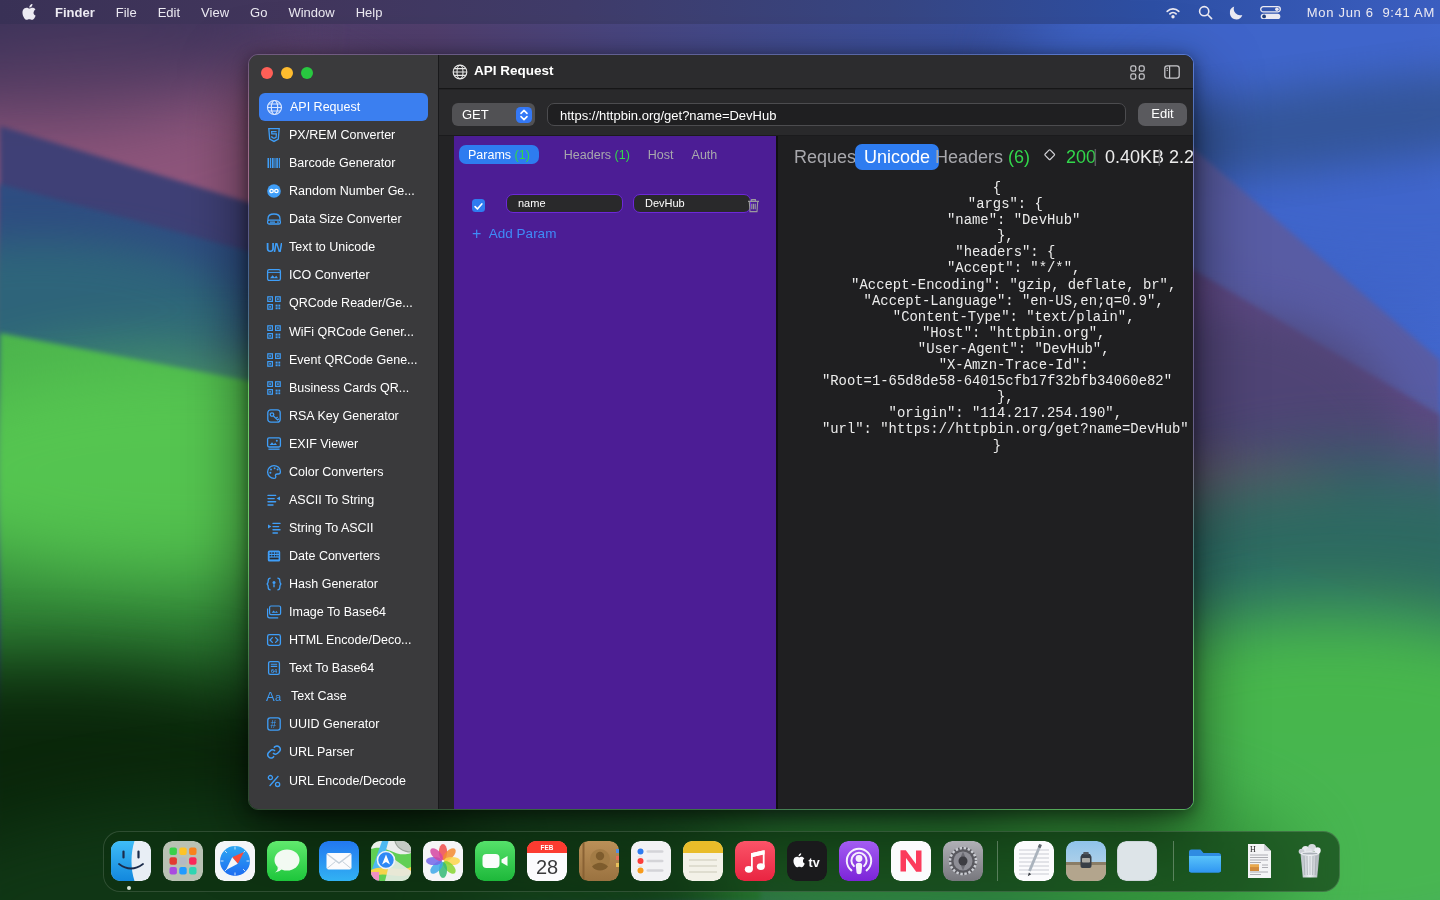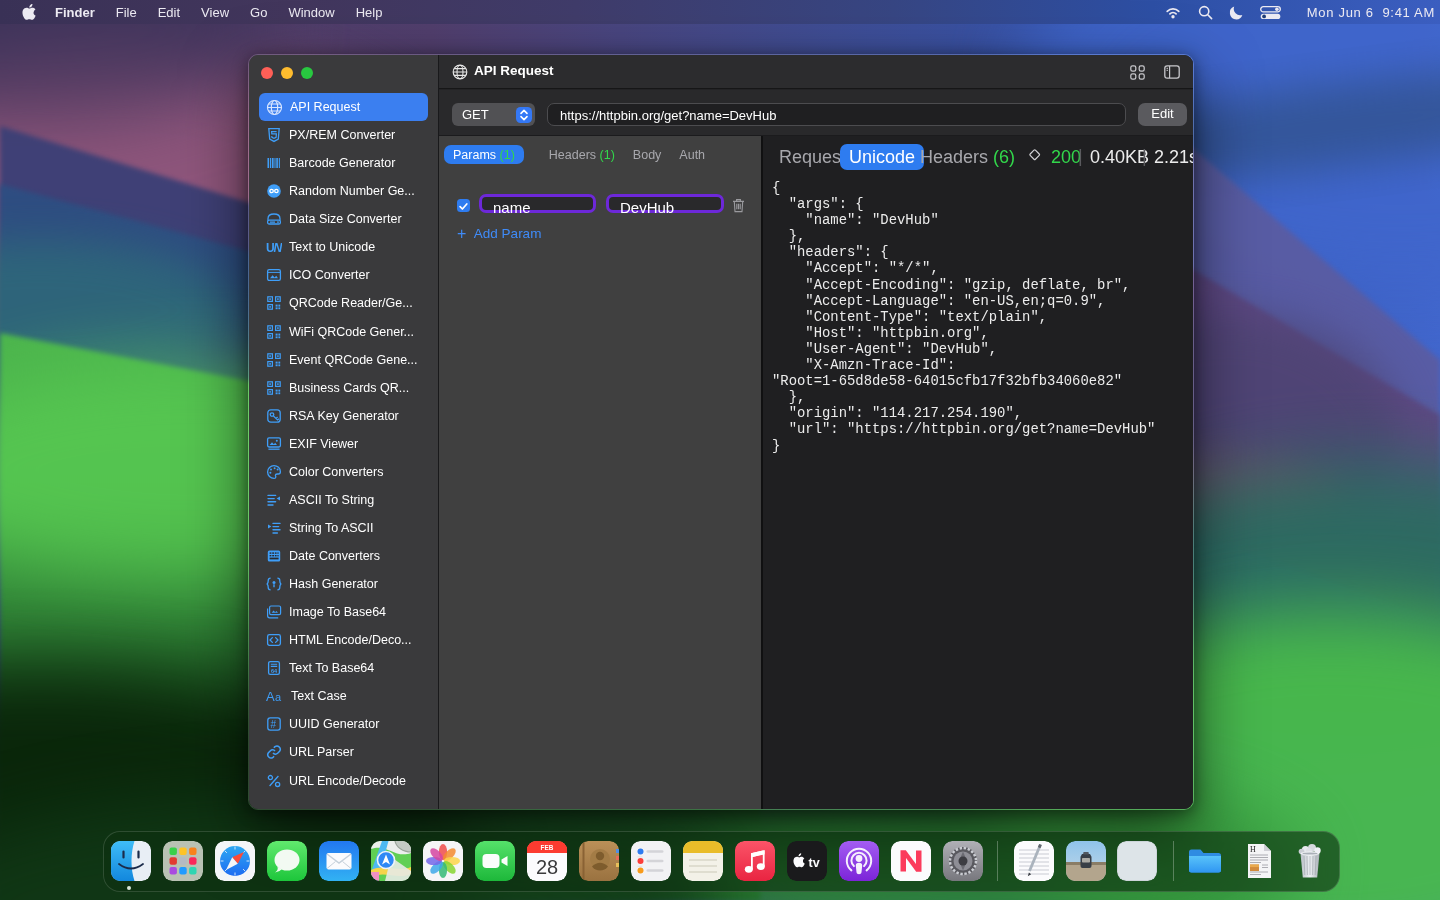--- a/index.html
+++ b/index.html
@@ -18,41 +18,41 @@
   #mb-right .time { margin-left:18px; margin-right:5px; font-size:13px; letter-spacing:0.7px; }
   
   #win { position:absolute; left:248px; top:54px; width:946px; height:756px; border-radius:10px;
     box-shadow:0 24px 65px rgba(0,0,0,0.6), 0 3px 16px rgba(0,0,0,0.45); overflow:hidden;
     border:1px solid rgba(255,255,255,0.14); }
   #sidebar { position:absolute; left:0; top:0; width:189px; height:756px; background:#3a3a3c; }
   .tl { position:absolute; top:12px; width:12px; height:12px; border-radius:50%; }
   #mainarea { position:absolute; left:189px; top:0; width:757px; height:756px; background:#232325; border-left:1px solid #19191b; }
   #titlebar { position:absolute; left:0; top:0; width:757px; height:34px; background:#2c2c2e; border-bottom:1px solid #161617; color:#fff; }
   #toolbar { position:absolute; left:0; top:35px; width:757px; height:46px; background:#29292b; border-bottom:1px solid #1b1b1d; }
-  #content { position:absolute; left:0; top:81px; width:757px; height:675px; background:#404040; }
+  #content { position:absolute; left:15px; top:81px; width:757px; height:675px; background:#4c1d95;text-align:center; }
   #rightpanel { position:absolute; left:322px; top:0; width:435px; height:675px; background:#1f1f21; border-left:2px solid #101011; }
   
   #list { position:absolute; left:10px; top:38px; width:169px; }
   .row { height:28.07px; display:flex; align-items:center; color:#ffffff; font-size:12.5px; border-radius:6px; padding-left:7px; white-space:nowrap; }
   .row svg { margin-right:7px; flex:none; }
   .row.sel { background:#3b7ff0; }
   
   #getbox { position:absolute; left:13px; top:13px; width:83px; height:23px; background:#515154; border-radius:6px; color:#fff; font-size:13px; }
   #getbox .gt { position:absolute; left:10px; top:3.5px; }
   #getbox .step { position:absolute; right:3px; top:3.5px; width:16px; height:16px; background:#3478f6; border-radius:4.5px; }
   #urlbox { position:absolute; left:108px; top:13px; width:579px; height:23px; background:#1f1f21; border:1px solid #4c4c4f; border-radius:7px; color:#fff; font-size:13px; }
   #urlbox span { position:absolute; left:12px; top:3.5px; }
   #sendbtn { position:absolute; right:9px; top:13px; width:49px; height:23px; background:#5a5a5e; border-radius:7px; color:#fff; font-size:13px; text-align:center; line-height:22px; }
   
   .pill { background:#2e7cf0; border-radius:7px; color:#fff; }
   #ltabs { position:absolute; left:5px; top:8px; height:21px; display:flex; align-items:center; font-size:12.5px; color:#a8a8ad; }
   #ltabs .pill { padding:2.5px 9px; }
   .grn { color:#32d74b; }
   
-  .pfield { position:absolute; height:19px; background:#29292b; border:3px solid #6d28d9; border-radius:7px; color:#fff; font-size:15px; }
+  .pfield { position:absolute; height:19px; background:#29292b; border:1px solid #6d28d9; border-radius:7px; color:#fff; font-size:11px;margin-left:12px; }
   .pfield span { position:absolute; left:11px; top:1.5px; }
   
   #rtabs { position:absolute; left:0; top:8px; width:435px; height:21px; font-size:18px; color:#a8a8ad; }
   #json { position:absolute; left:9px; top:44px; width:420px; font-family:"Liberation Mono", monospace; font-size:13.9px; line-height:16.1px; color:#ececec; letter-spacing:0; white-space:pre; }
   
   #dock { position:absolute; left:103px; top:831px; width:1237px; height:61px; border-radius:17px;
     background:rgba(13,48,16,0.62); border:1px solid rgba(255,255,255,0.14); }
   .dicon { position:absolute; top:9px; width:40px; height:40px; border-radius:9px; overflow:hidden; }
   .dsep { position:absolute; top:9px; width:1px; height:40px; background:rgba(255,255,255,0.28); }
   #fdot { position:absolute; left:127px; top:886px; width:4px; height:4px; border-radius:50%; background:#d8e6d8; }
@@ -384,21 +384,21 @@
       </div>
       <div id="urlbox">
           <span>https://httpbin.org/get?name=DevHub</span>
         </div>
       <div id="sendbtn">Edit</div>
     </div>
     <div id="content">
       <div id="ltabs">
         <div class="pill">Params <span class="grn">(1)</span></div>
         <span style="margin-left:25px">Headers <span class="grn">(1)</span></span>
-        <span style="margin-left:18px">Body</span>
+        <span style="margin-left:18px">Host</span>
         <span style="margin-left:18px">Auth</span>
       </div>
       <div style="position:absolute;left:18px;top:63px;width:13px;height:13px;background:#2e7cf0;border-radius:3.5px">
         <svg width="13" height="13" viewBox="0 0 13 13">
             <path d="M3.1 6.7 5.4 9l4.4-5" fill="none" stroke="#fff" stroke-width="1.7" stroke-linecap="round" stroke-linejoin="round"></path>
           </svg>
       </div>
       <div class="pfield" style="left:40px;top:58px;width:117px">
           <span>name</span>
         </div>

